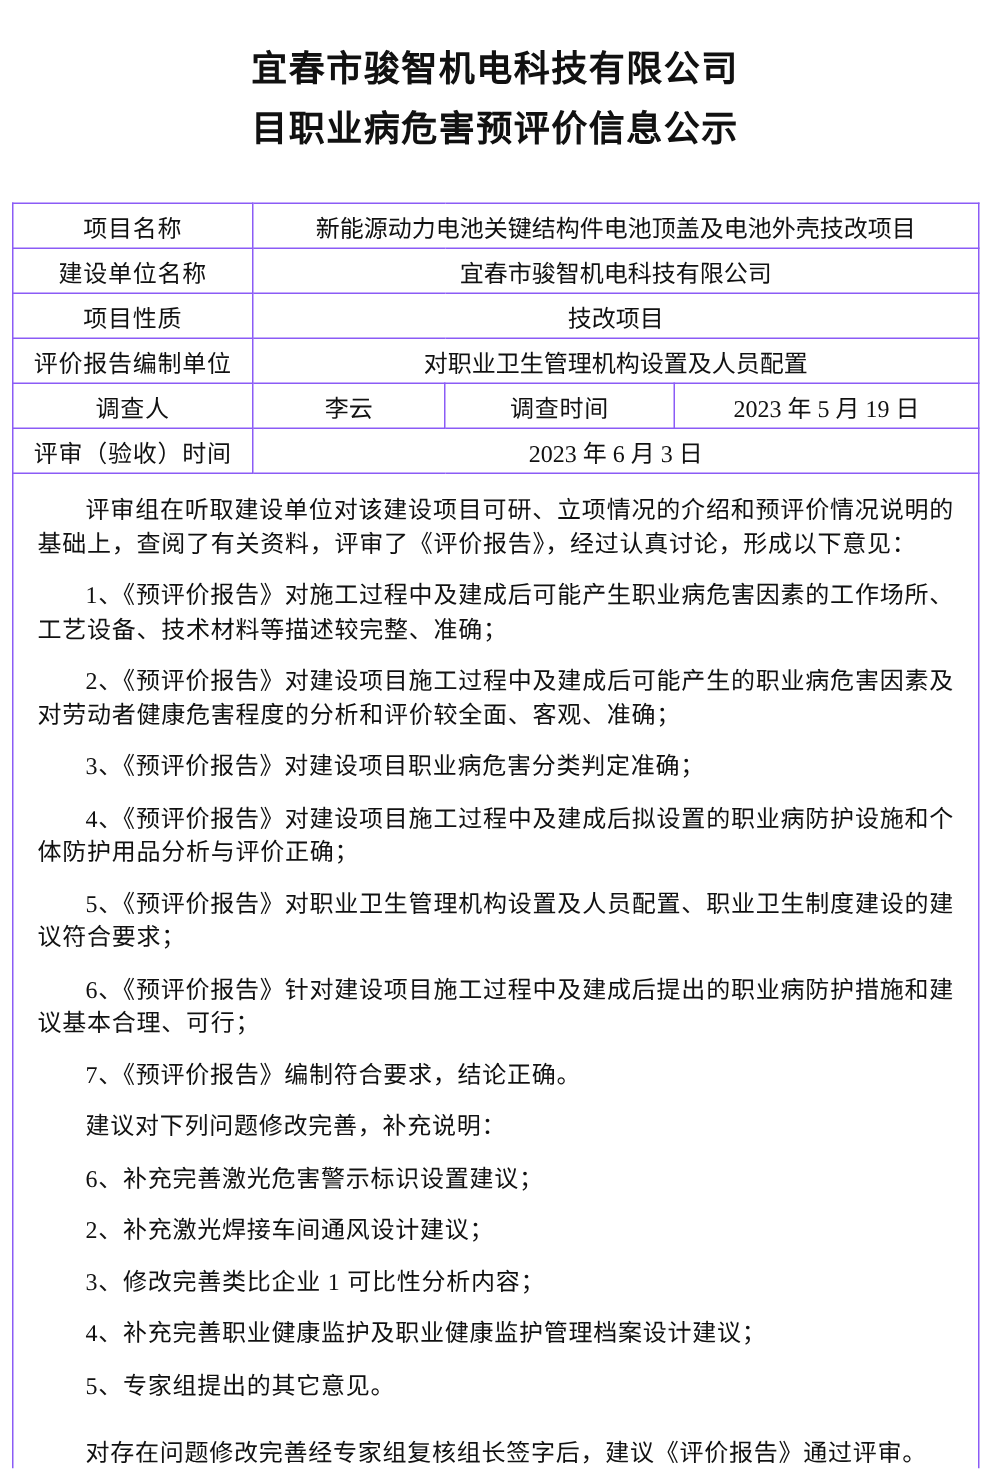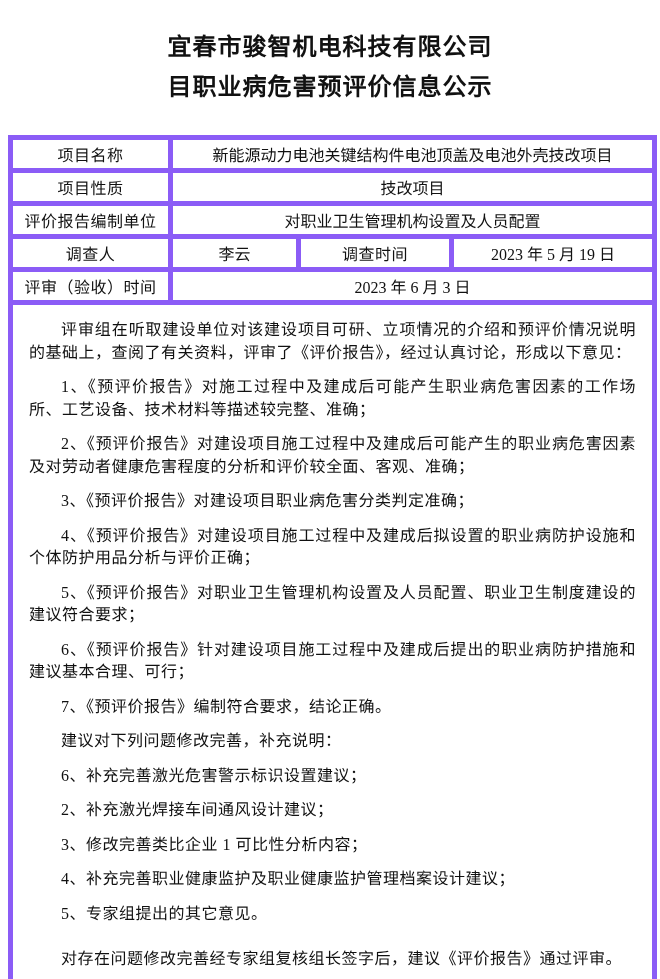--- a/index.html
+++ b/index.html
@@ -26,21 +26,21 @@
     letter-spacing: 1px;
   }
   .doc-title .title-line { display: block; }
   table.info-table {
     border-collapse: collapse;
     table-layout: fixed;
     width: 644px;
     margin: 28px 0 0 8px;
   }
   table.info-table td {
-    border: 5px solid #8b5cf6;
+    border: 1px solid #8b5cf6;
     font-size: 16px;
     padding: 2px 4px;
     height: 30px;
     text-align: center;
     vertical-align: middle;
     overflow: hidden;
   }
   td.label-cell { letter-spacing: 0.5px; }
   td.opinion-cell {
     text-align: left;
@@ -74,20 +74,24 @@
       <col style="width:128px">
       <col style="width:153px">
       <col style="width:203px">
     </colgroup>
     <tbody>
       <tr>
         <td class="label-cell">项目名称</td>
         <td class="value-cell" colspan="3">新能源动力电池关键结构件电池顶盖及电池外壳技改项目</td>
       </tr>
       <tr>
+        <td class="label-cell">建设单位名称</td>
+        <td class="value-cell" colspan="3">宜春市骏智机电科技有限公司</td>
+      </tr>
+      <tr>
         <td class="label-cell">项目性质</td>
         <td class="value-cell" colspan="3">技改项目</td>
       </tr>
       <tr>
         <td class="label-cell">评价报告编制单位</td>
         <td class="value-cell" colspan="3">对职业卫生管理机构设置及人员配置</td>
       </tr>
       <tr>
         <td class="label-cell">调查人</td>
         <td class="value-cell">李云</td>

